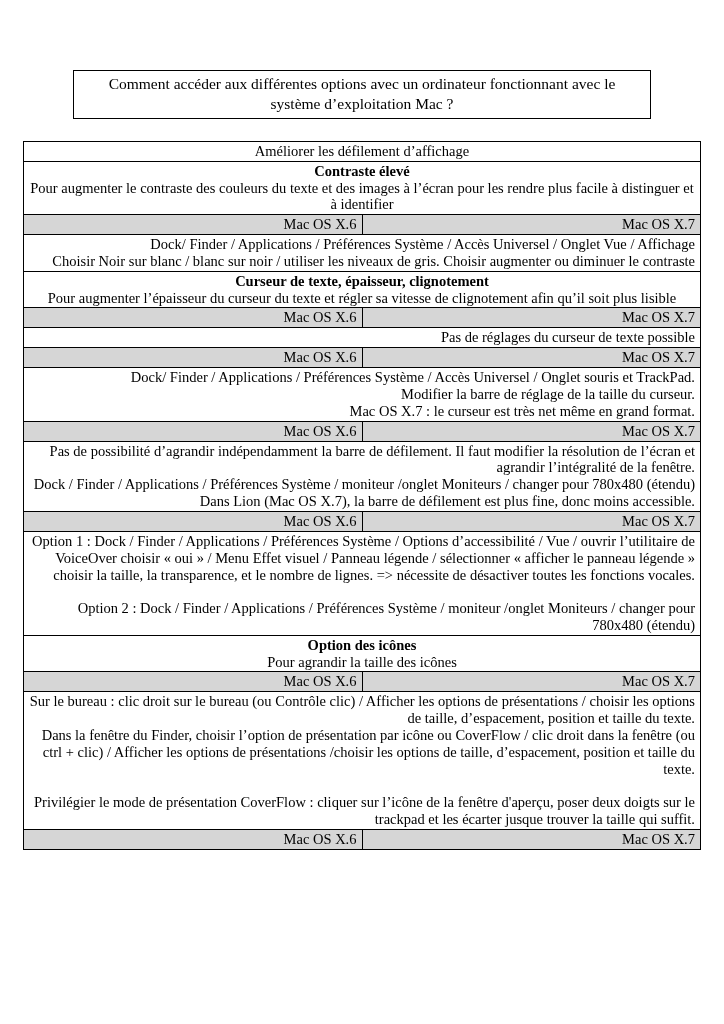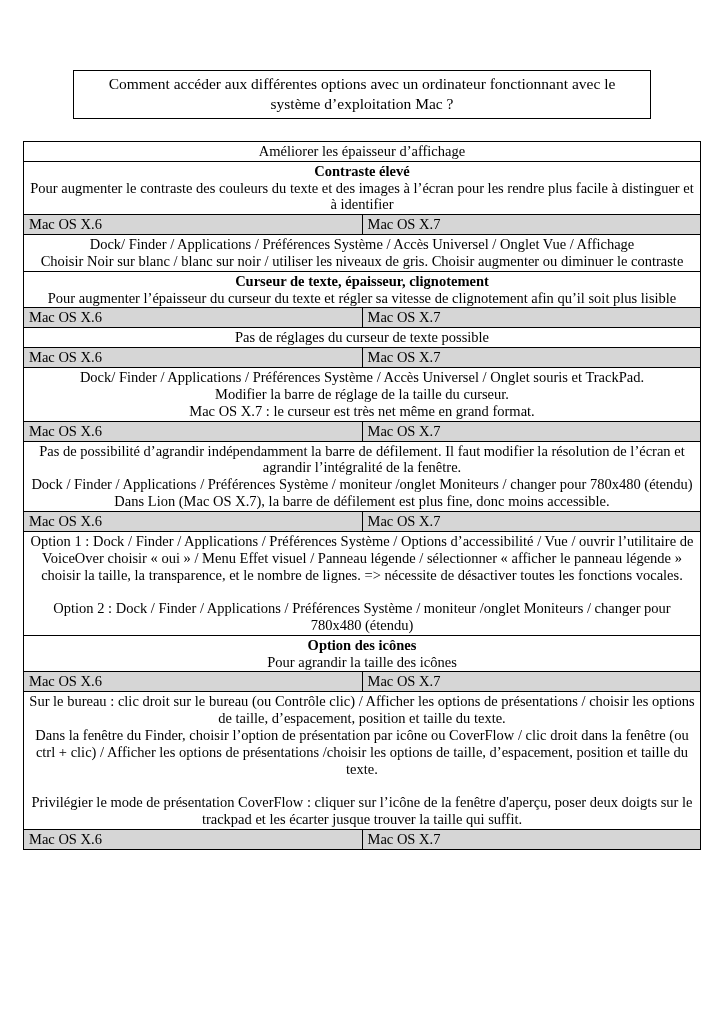--- a/index.html
+++ b/index.html
@@ -40,36 +40,36 @@
   td.tbl-header {
     text-align: center;
     font-size: 17px;
     padding: 2px 5px;
   }
   td.sec-head { text-align: center; }
   .sec-title { font-weight: bold; }
   .sec-subtitle { font-weight: normal; }
   td.os-cell {
     background: var(--header-bg, #d6d6d6);
-    text-align: left;
+    text-align: right;
     height: 17px;
   }
-  td.content { white-space: pre-line; text-align: center; }
+  td.content { white-space: pre-line; text-align: right; }
 </style>
 </head>
 <body>
 
 <div class="page">
 
   <div class="doc-title-box">Comment accéder aux différentes options avec un ordinateur fonctionnant avec le système d’exploitation Mac ?</div>
 
   <table class="main">
     <tbody>
       <tr>
-        <td colspan="2" class="tbl-header">Améliorer les épaisseur d’affichage</td>
+        <td colspan="2" class="tbl-header">Améliorer les défilement d’affichage</td>
       </tr>
 
       <tr>
         <td colspan="2" class="sec-head">
           <div class="sec-title">Contraste élevé</div>
           <div class="sec-subtitle">Pour augmenter le contraste des couleurs du texte et des images à l’écran pour les rendre plus facile à distinguer et à identifier</div>
         </td>
       </tr>
       <tr>
         <td class="os-cell">Mac OS X.6</td>

